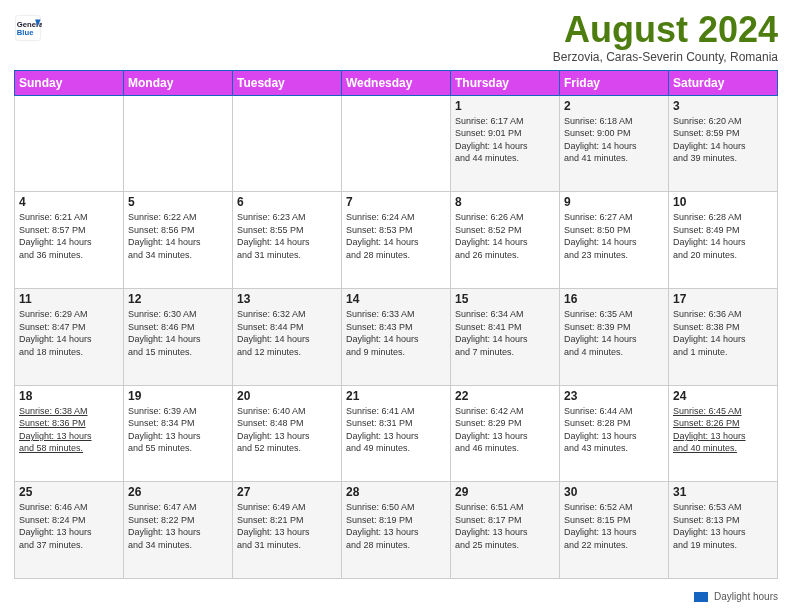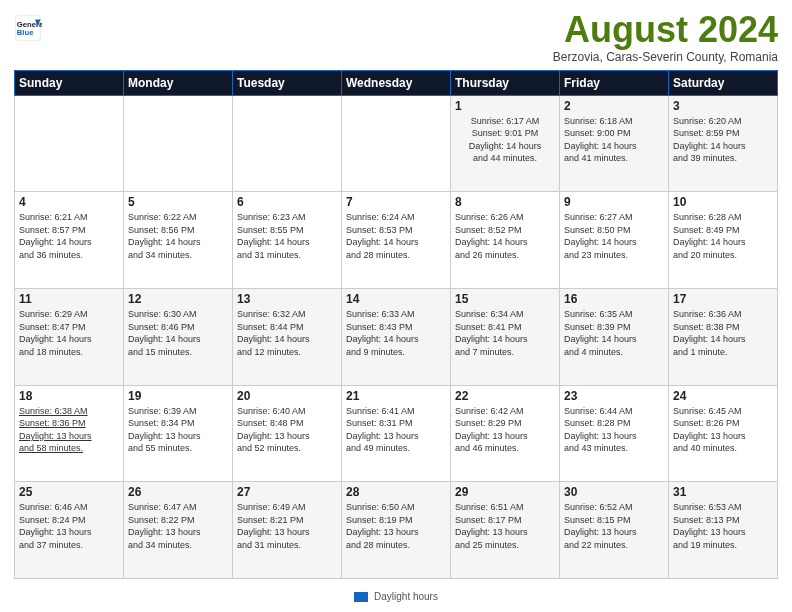--- a/index.html
+++ b/index.html
@@ -45,21 +45,21 @@
     .subtitle {
       font-size: 12px;
       color: #444;
     }
     .calendar-table {
       width: 100%;
       border-collapse: collapse;
       flex: 1;
     }
     .calendar-table thead tr {
-      background-color: #0f172a;
+      background-color: #d946ef;
     }
     .calendar-table thead th {
       color: #fff;
       font-size: 12px;
       font-weight: bold;
       padding: 5px 4px;
       text-align: left;
       border: 1px solid #1565c0;
       width: calc(100% / 7);
     }
@@ -93,21 +93,21 @@
       font-size: 9px;
       color: #333;
       line-height: 1.4;
     }
     .empty-cell {
       background: #fff !important;
     }
     .footer {
       display: flex;
       align-items: center;
-      justify-content: center;
+      justify-content: flex-end;
       margin-top: 12px;
       font-size: 10px;
       color: #555;
       gap: 6px;
     }
     .legend-box {
       width: 14px;
       height: 10px;
       background: #1565c0;
       display: inline-block;
@@ -145,21 +145,21 @@
         </tr>
     </thead>
     <tbody id="calendar-body">
     <tr>
           <td class="empty-cell"></td>
           <td class="empty-cell"></td>
           <td class="empty-cell"></td>
           <td class="empty-cell"></td>
           <td>
             <span class="day-number">1</span>
-            <div class="day-info" style="white-space: pre-line; text-align: center;">Sunrise: 6:17 AM
+            <div class="day-info" style="white-space: pre-line;">Sunrise: 6:17 AM
 Sunset: 9:01 PM
 Daylight: 14 hours
 and 44 minutes.</div>
           </td>
           <td>
             <span class="day-number">2</span>
             <div class="day-info" style="white-space: pre-line;">Sunrise: 6:18 AM
 Sunset: 9:00 PM
 Daylight: 14 hours
 and 41 minutes.</div>
@@ -312,21 +312,21 @@
           </td>
           <td>
             <span class="day-number">23</span>
             <div class="day-info" style="white-space: pre-line;">Sunrise: 6:44 AM
 Sunset: 8:28 PM
 Daylight: 13 hours
 and 43 minutes.</div>
           </td>
           <td>
             <span class="day-number">24</span>
-            <div class="day-info" style="white-space: pre-line;">Sunrise: 6:45 AM
+            <div class="day-info" style="white-space: pre-line; text-decoration: underline;">Sunrise: 6:45 AM
 Sunset: 8:26 PM
 Daylight: 13 hours
 and 40 minutes.</div>
           </td>
         </tr>
         <tr>
           <td>
             <span class="day-number">25</span>
             <div class="day-info" style="white-space: pre-line;">Sunrise: 6:46 AM
 Sunset: 8:24 PM

